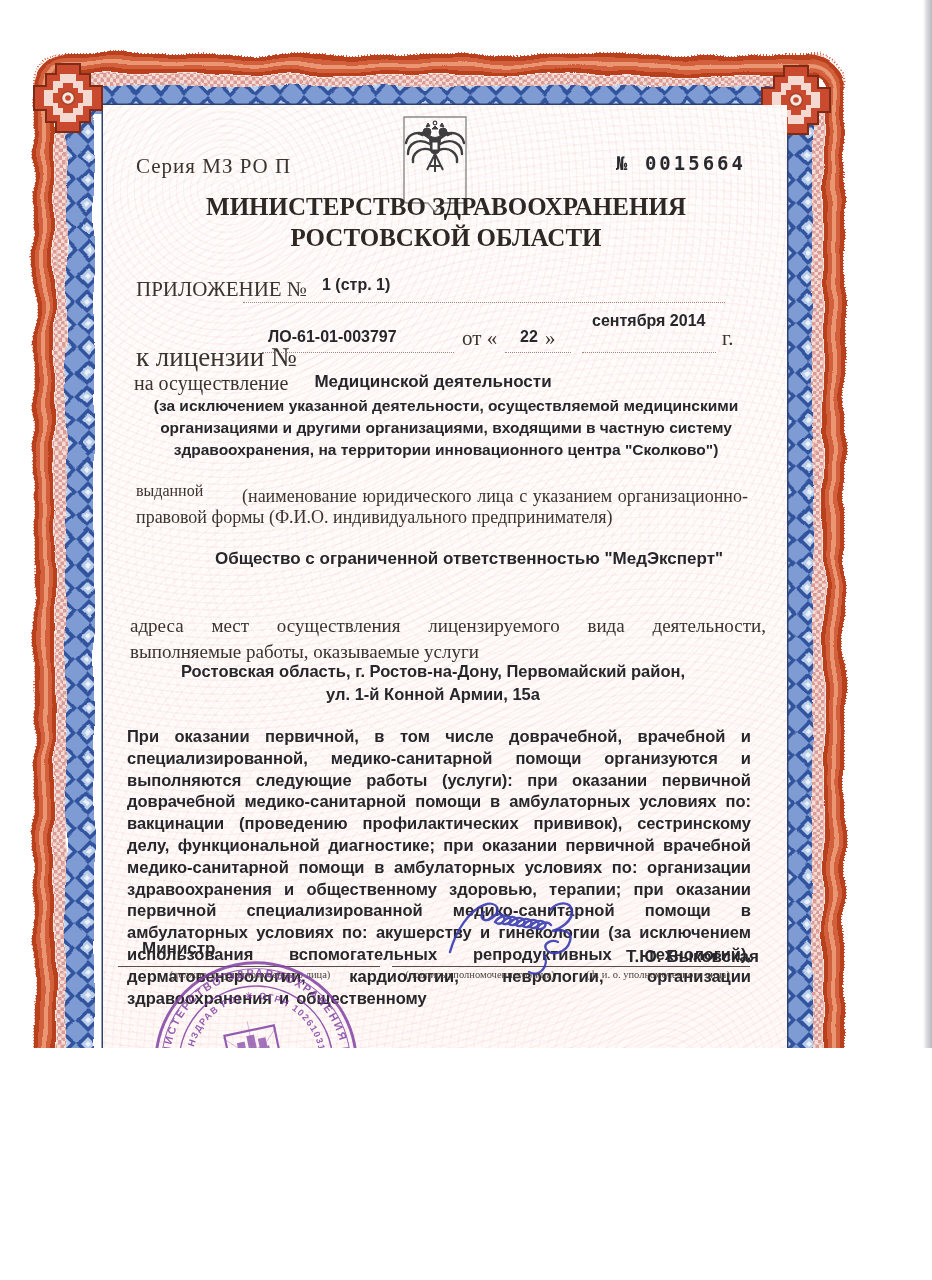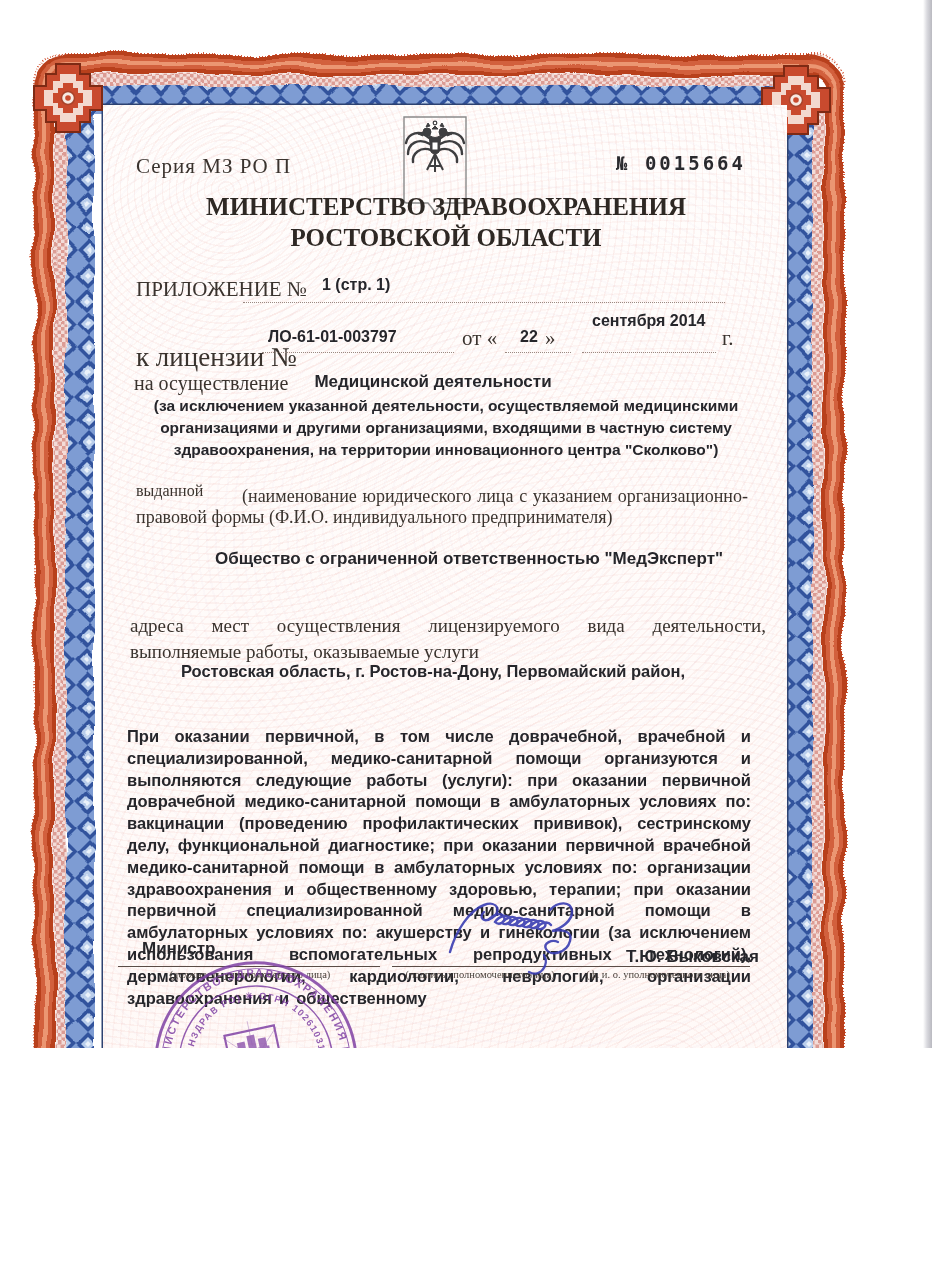--- a/index.html
+++ b/index.html
@@ -135,20 +135,21 @@
   <div class="abs filled center" style="left:103px;top:372px;width:660px;font-size:17px;">Медицинской деятельности</div>
   <div class="abs filled center" style="left:120px;top:395px;width:652px;font-size:15.5px;line-height:22px;">(за исключением указанной деятельности, осуществляемой медицинскими организациями и другими организациями, входящими в частную систему здравоохранения, на территории инновационного центра "Сколково")</div>
 
   <div class="abs serif" style="left:136px;top:482px;font-size:16px;">выданной</div>
   <div class="abs serif justify" style="left:136px;top:486px;width:612px;font-size:18px;line-height:21px;text-indent:106px;">(наименование юридического лица с указанием организационно-правовой формы (Ф.И.О. индивидуального предпринимателя)</div>
 
   <div class="abs filled center" style="left:103px;top:549px;width:660px;font-size:17px;padding-left:36px;">Общество с ограниченной ответственностью "МедЭксперт"</div>
 
   <div class="abs serif justify" style="left:130px;top:613px;width:636px;font-size:19px;line-height:26px;">адреса мест осуществления лицензируемого вида деятельности, выполняемые работы, оказываемые услуги</div>
   <div class="abs filled center" style="left:103px;top:662px;width:660px;font-size:16.5px;">Ростовская область, г. Ростов-на-Дону, Первомайский район,</div>
+  <div class="abs filled center" style="left:103px;top:685px;width:660px;font-size:16.5px;">ул. 1-й Конной Армии, 15а</div>
 
   <div class="abs filled justify" style="left:127px;top:726px;width:624px;font-size:16.5px;line-height:21.8px;word-spacing:2.5px;">При оказании первичной, в том числе доврачебной, врачебной и специализированной, медико-санитарной помощи организуются и выполняются следующие работы (услуги): при оказании первичной доврачебной медико-санитарной помощи в амбулаторных условиях по: вакцинации (проведению профилактических прививок), сестринскому делу, функциональной диагностике; при оказании первичной врачебной медико-санитарной помощи в амбулаторных условиях по: организации здравоохранения и общественному здоровью, терапии; при оказании первичной специализированной медико-санитарной помощи в амбулаторных условиях по: акушерству и гинекологии (за исключением использования вспомогательных репродуктивных технологий), дерматовенерологии, кардиологии, неврологии, организации здравоохранения и общественному</div>
 
   <div class="abs filled" style="left:142px;top:939px;font-size:17px;">Министр</div>
   <div class="abs filled" style="left:626px;top:947px;font-size:17px;">Т.Ю. Быковская</div>
 
   <div class="abs sline" style="left:118px;top:965px;width:262px;"></div>
   <div class="abs sline" style="left:392px;top:965px;width:176px;"></div>
   <div class="abs sline" style="left:566px;top:965px;width:184px;"></div>
 

